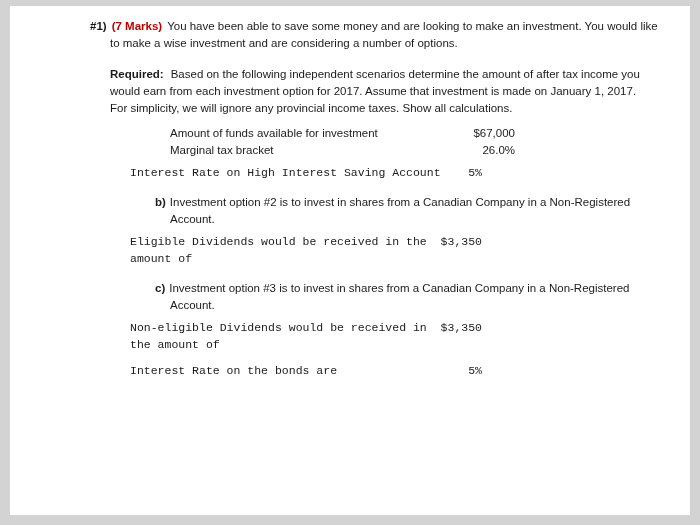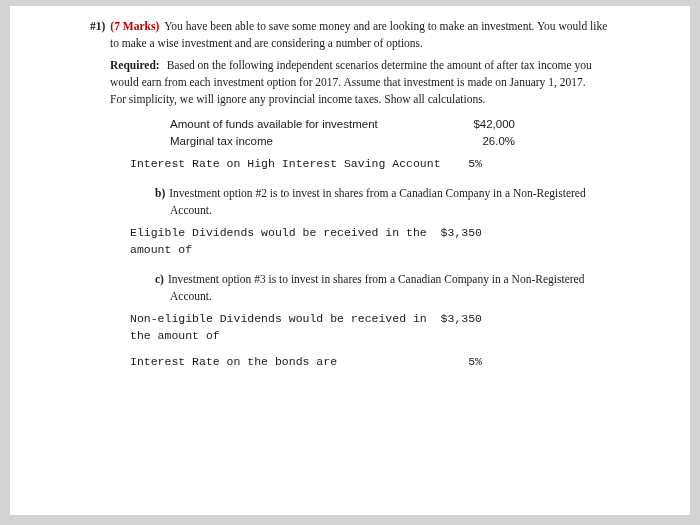--- a/index.html
+++ b/index.html
@@ -20,29 +20,29 @@
     top: 6px;
     width: 680px;
     height: 509px;
     background: #ffffff;
     color: #1b1b1b;
     font-size: 11.5px;
     line-height: 17px;
     padding-top: 12px;
     box-sizing: border-box;
   }
-  .para { white-space: pre; font-family: Liberation Serif, serif; }
+  .para { white-space: pre; }
   .q-intro {
     margin-left: 100px;
     text-indent: -20px;
   }
   .bold { font-weight: bold; }
   .marks { color: #c00000; font-weight: bold; margin: 0 5px 0 5px; }
   .req-label { font-weight: bold; margin-right: 7px; }
-  .required { margin-left: 100px; margin-top: 5px; }
+  .required { margin-left: 100px; margin-top: 14px; }
   .facts {
     margin-left: 160px;
     margin-top: 8px;
     width: 345px;
   }
   .fact-row { display: flex; justify-content: space-between; }
   .option {
     margin-left: 160px;
     margin-top: 13px;
     text-indent: -15px;
@@ -68,24 +68,24 @@
     <div class="para q-intro"><span class="bold">#1)</span><span class="marks">(7 Marks)</span><span>You have been able to save some money and are looking to make an investment. You would like
 to make a wise investment and are considering a number of options.</span></div>
 
     <div class="para required"><span class="req-label">Required:</span><span>Based on the following independent scenarios determine the amount of after tax income you
 would earn from each investment option for 2017. Assume that investment is made on January 1, 2017.
 For simplicity, we will ignore any provincial income taxes. Show all calculations.</span></div>
 
     <div class="facts">
       <div class="fact-row">
         <span>Amount of funds available for investment</span>
-        <span>$42,000</span>
+        <span>$67,000</span>
       </div>
       <div class="fact-row">
-        <span>Marginal tax income</span>
+        <span>Marginal tax bracket</span>
         <span>26.0%</span>
       </div>
     </div>
 
     <div class="detail-row">
       <span>Interest Rate on High Interest Saving Account</span>
       <span>5%</span>
     </div>
 
     <div class="para option"><span class="letter">b)</span><span>Investment option #2 is to invest in shares from a Canadian Company in a Non-Registered

